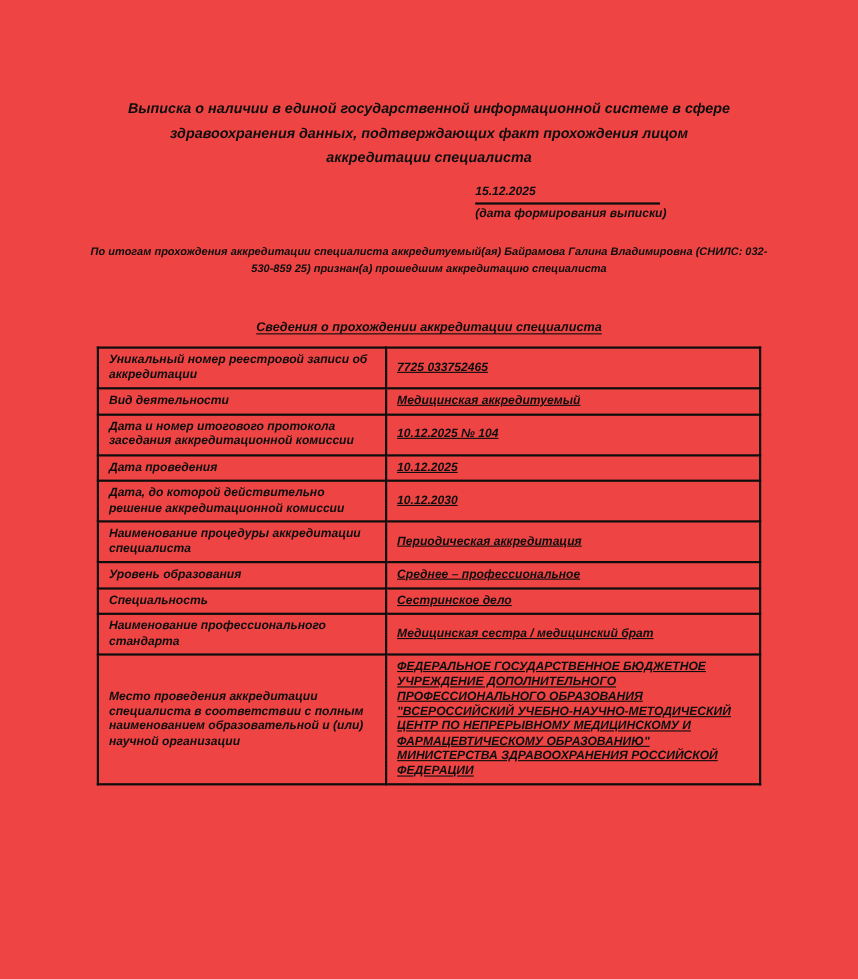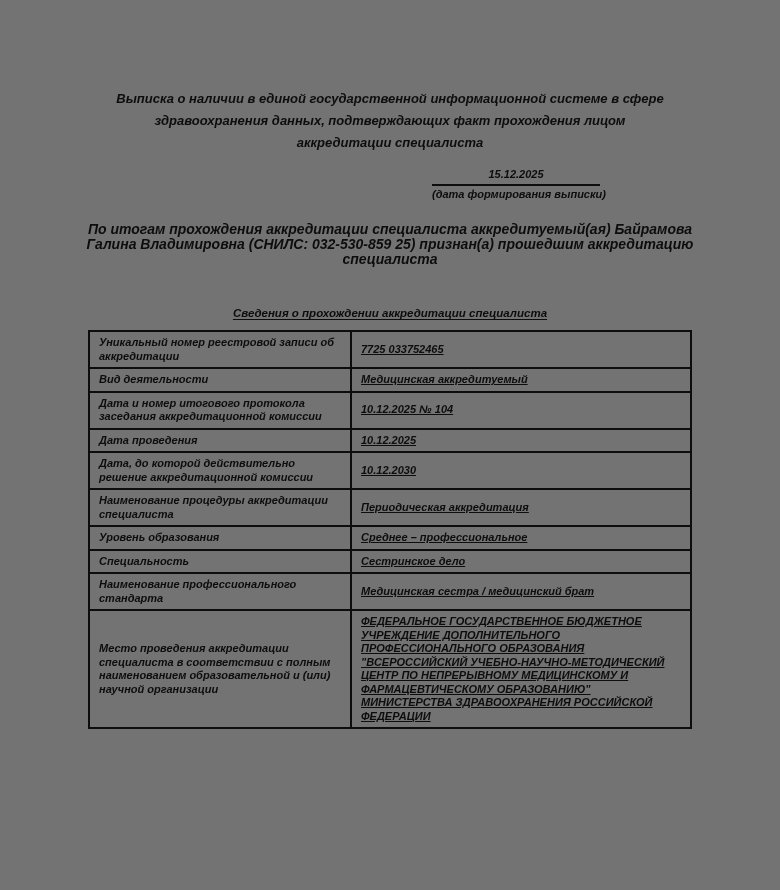--- a/index.html
+++ b/index.html
@@ -9,59 +9,58 @@
   }
   body {
     width: 780px;
     height: 890px;
     overflow: hidden;
   }
   .doc {
     position: relative;
     width: 780px;
     height: 890px;
-    background: #737373;
+    background: #ef4444;
     font-family: "Liberation Sans", "DejaVu Sans", sans-serif;
     font-weight: 700;
     font-style: italic;
     color: #0d0d0d;
     box-sizing: border-box;
   }
   .doc-title {
     margin: 0 auto;
     padding-top: 88px;
     width: 560px;
     text-align: center;
     font-size: 13px;
     line-height: 22px;
   }
   .date-block {
     width: 168px;
     margin: 13px 180px 0 auto;
-    text-align: center;
   }
   .date-value {
     display: block;
     font-size: 11px;
     line-height: 14px;
     padding-bottom: 3px;
     border-bottom: 2px solid #0d0d0d;
   }
   .date-caption {
     display: block;
     font-size: 11px;
     line-height: 14px;
     padding-top: 1px;
     white-space: nowrap;
   }
   .intro-paragraph {
     margin: 21px auto 0 auto;
     width: 625px;
     text-align: center;
-    font-size: 14px;
+    font-size: 10px;
     line-height: 15px;
   }
   .section-heading {
     margin: 39px auto 0 auto;
     width: 625px;
     text-align: center;
     font-size: 11.5px;
     line-height: 14px;
     text-decoration: underline;
     text-underline-offset: 2px;

